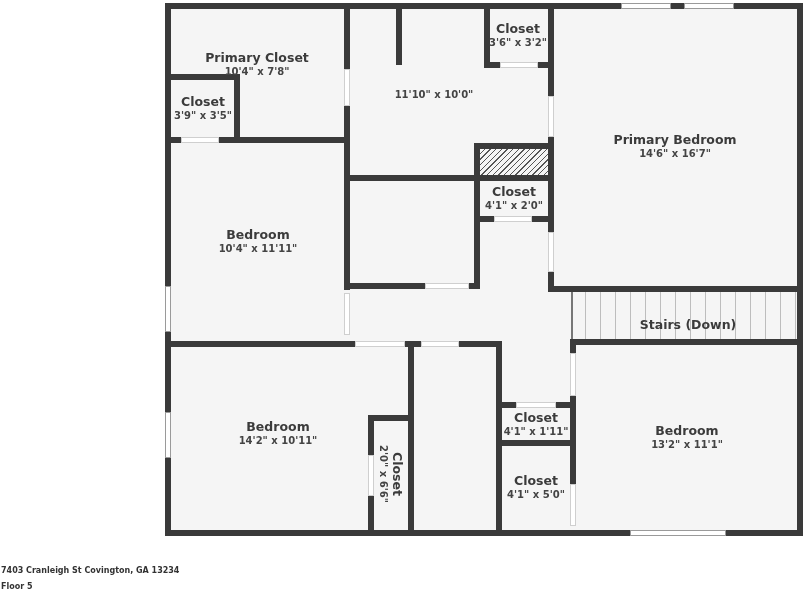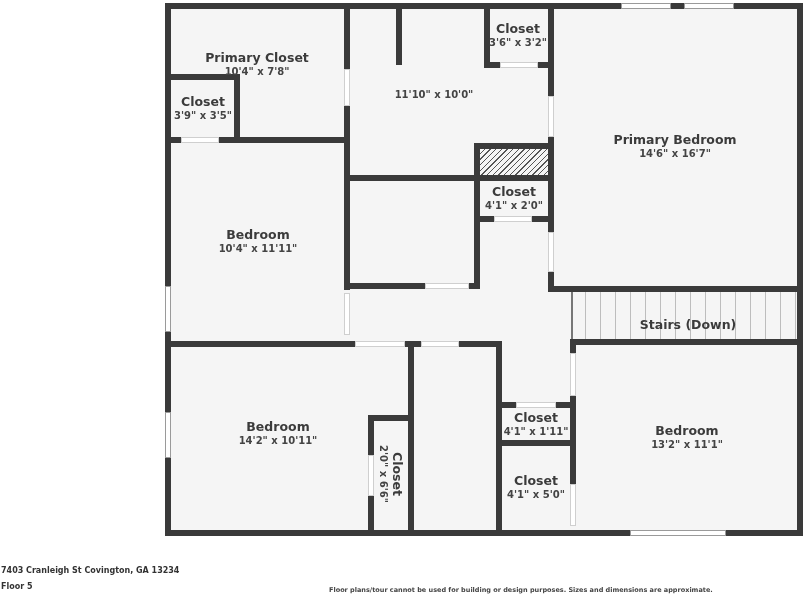--- a/index.html
+++ b/index.html
@@ -164,14 +164,13 @@
     <span class="room-name">Closet</span>
     <span class="room-dim">4'1" x 5'0"</span>
   </div>
   <div class="room-label" style="left:687px;top:437px;">
     <span class="room-name">Bedroom</span>
     <span class="room-dim">13'2" x 11'1"</span>
   </div>
 
   <div class="footer-text" style="left:1px;top:566px;">7403 Cranleigh St Covington, GA 13234</div>
   <div class="footer-text" style="left:1px;top:582px;">Floor 5</div>
-  <div class="footer-text disclaimer" style="left:329px;top:586px;">Floor plans/tour cannot be used for building or design purposes. Sizes and dimensions are approximate.</div>
 </div>
 
 </body></html>

